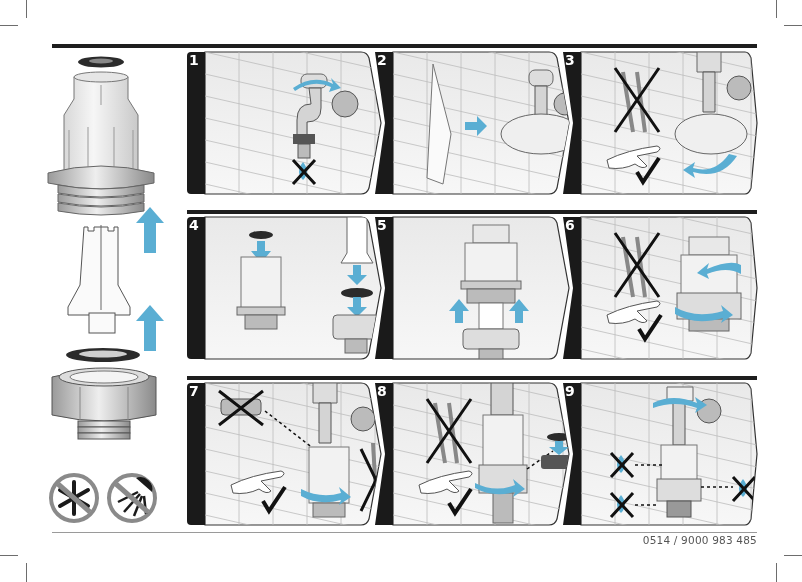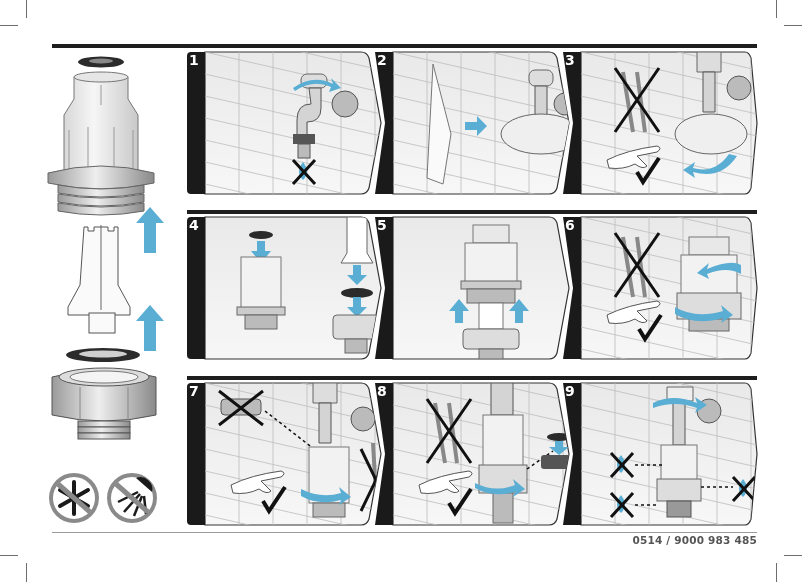--- a/index.html
+++ b/index.html
@@ -7,21 +7,21 @@
       width: 802px; height: 582px; position: relative; overflow: hidden;
       background: #ffffff;
       font-family: "DejaVu Sans", sans-serif;
     }
     .crop { position: absolute; background: #6d6d6d; }
     .rule { position: absolute; background: #1e1e1e; height: 4px; }
     .footer-line { position: absolute; left: 52px; top: 532px; width: 705px; height: 1px; background: #9a9a9a; }
     .docnum {
       position: absolute; right: 45px; top: 534px;
       font-family: "DejaVu Sans", sans-serif; font-size: 10.5px; color: #555;
-      letter-spacing: 0.2px; font-weight: 700;
+      letter-spacing: 0.2px; font-weight: 400;
     }
     .panel { position: absolute; }
     .panel svg { position: absolute; left: 0; top: 0; overflow: visible; }
     .stepnum {
       position: absolute; left: 2px; top: 1px;
       color: #fff; font-family: "DejaVu Sans", sans-serif; font-weight: bold;
       font-size: 14px; line-height: 14px;
     }
     .parts { position: absolute; left: 44px; top: 55px; width: 130px; height: 470px; }
     .warn-icons { position: absolute; left: 48px; top: 472px; width: 112px; height: 52px; }

